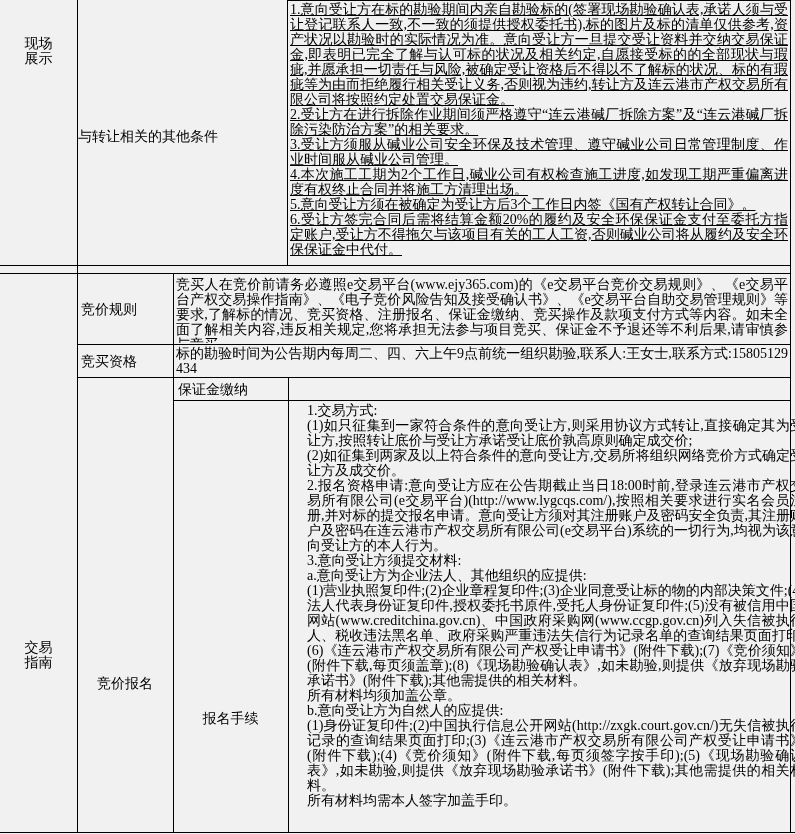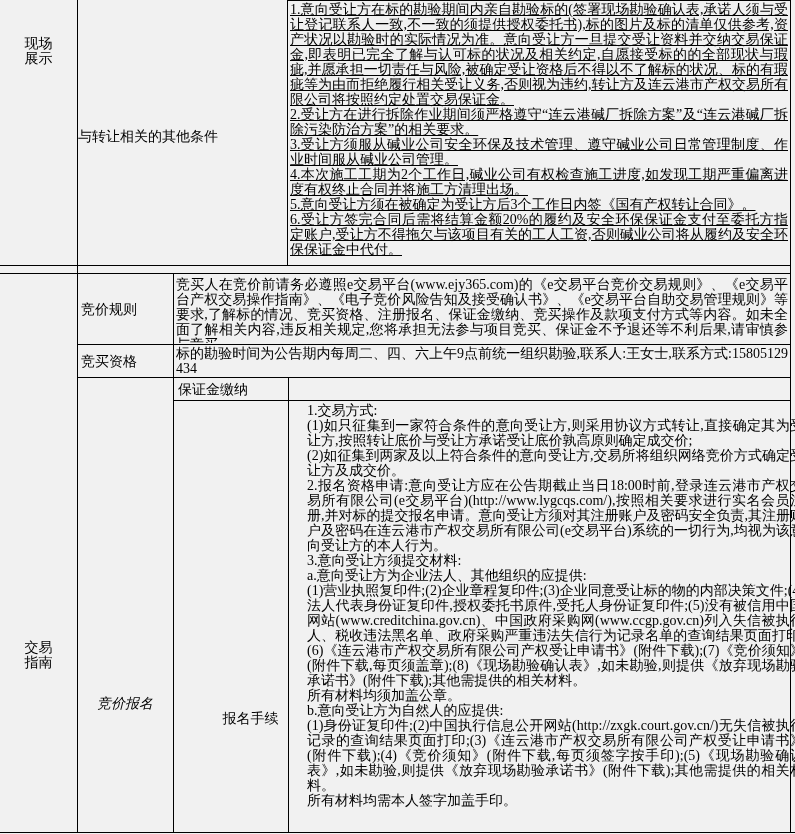--- a/index.html
+++ b/index.html
@@ -64,27 +64,27 @@
   <div class="cell-label wrap2" style="left:22px;top:640px;width:33px;">交易指南</div>
 
   <div class="cell-label" style="left:81px;top:302px;">竞价规则</div>
 
   <div class="content" style="left:176px;top:277px;width:612px;height:66px;">竞买人在竞价前请务必遵照e交易平台(www.ejy365.com)的《e交易平台竞价交易规则》、《e交易平台产权交易操作指南》、《电子竞价风险告知及接受确认书》、《e交易平台自助交易管理规则》等要求,了解标的情况、竞买资格、注册报名、保证金缴纳、竞买操作及款项支付方式等内容。如未全面了解相关内容,违反相关规定,您将承担无法参与项目竞买、保证金不予退还等不利后果,请审慎参与竞买。</div>
 
   <div class="cell-label" style="left:81px;top:354px;">竞买资格</div>
 
   <div class="content" style="left:176px;top:346px;width:612px;height:30px;">标的勘验时间为公告期内每周二、四、六上午9点前统一组织勘验,联系人:王女士,联系方式:15805129434</div>
 
-  <div class="cell-label" style="left:77px;top:696px;width:96px;text-align:center;font-style:italic;">竞价报名</div>
+  <div class="cell-label" style="left:77px;top:676px;width:96px;text-align:center;">竞价报名</div>
 
   <div class="cell-label" style="left:178px;top:382px;">保证金缴纳</div>
 
   <div class="content" style="left:292px;top:379px;width:496px;height:20px;"></div>
 
-  <div class="cell-label" style="left:173px;top:711px;width:115px;text-align:center;margin-left:20px;">报名手续</div>
+  <div class="cell-label" style="left:173px;top:711px;width:115px;text-align:center;">报名手续</div>
 
   <div class="content" style="left:307px;top:403px;width:497px;height:428px;">1.交易方式:
 (1)如只征集到一家符合条件的意向受让方,则采用协议方式转让,直接确定其为受让方,按照转让底价与受让方承诺受让底价孰高原则确定成交价;
 (2)如征集到两家及以上符合条件的意向受让方,交易所将组织网络竞价方式确定受让方及成交价。
 2.报名资格申请:意向受让方应在公告期截止当日18:00时前,登录连云港市产权交易所有限公司(e交易平台)(http://www.lygcqs.com/),按照相关要求进行实名会员注册,并对标的提交报名申请。意向受让方须对其注册账户及密码安全负责,其注册账户及密码在连云港市产权交易所有限公司(e交易平台)系统的一切行为,均视为该意向受让方的本人行为。
 3.意向受让方须提交材料:
 a.意向受让方为企业法人、其他组织的应提供:
 (1)营业执照复印件;(2)企业章程复印件;(3)企业同意受让标的物的内部决策文件;(4)法人代表身份证复印件,授权委托书原件,受托人身份证复印件;(5)没有被信用中国网站(www.creditchina.gov.cn)、中国政府采购网(www.ccgp.gov.cn)列入失信被执行人、税收违法黑名单、政府采购严重违法失信行为记录名单的查询结果页面打印;(6)《连云港市产权交易所有限公司产权受让申请书》(附件下载);(7)《竞价须知》(附件下载,每页须盖章);(8)《现场勘验确认表》,如未勘验,则提供《放弃现场勘验承诺书》(附件下载);其他需提供的相关材料。
 所有材料均须加盖公章。
 b.意向受让方为自然人的应提供:

